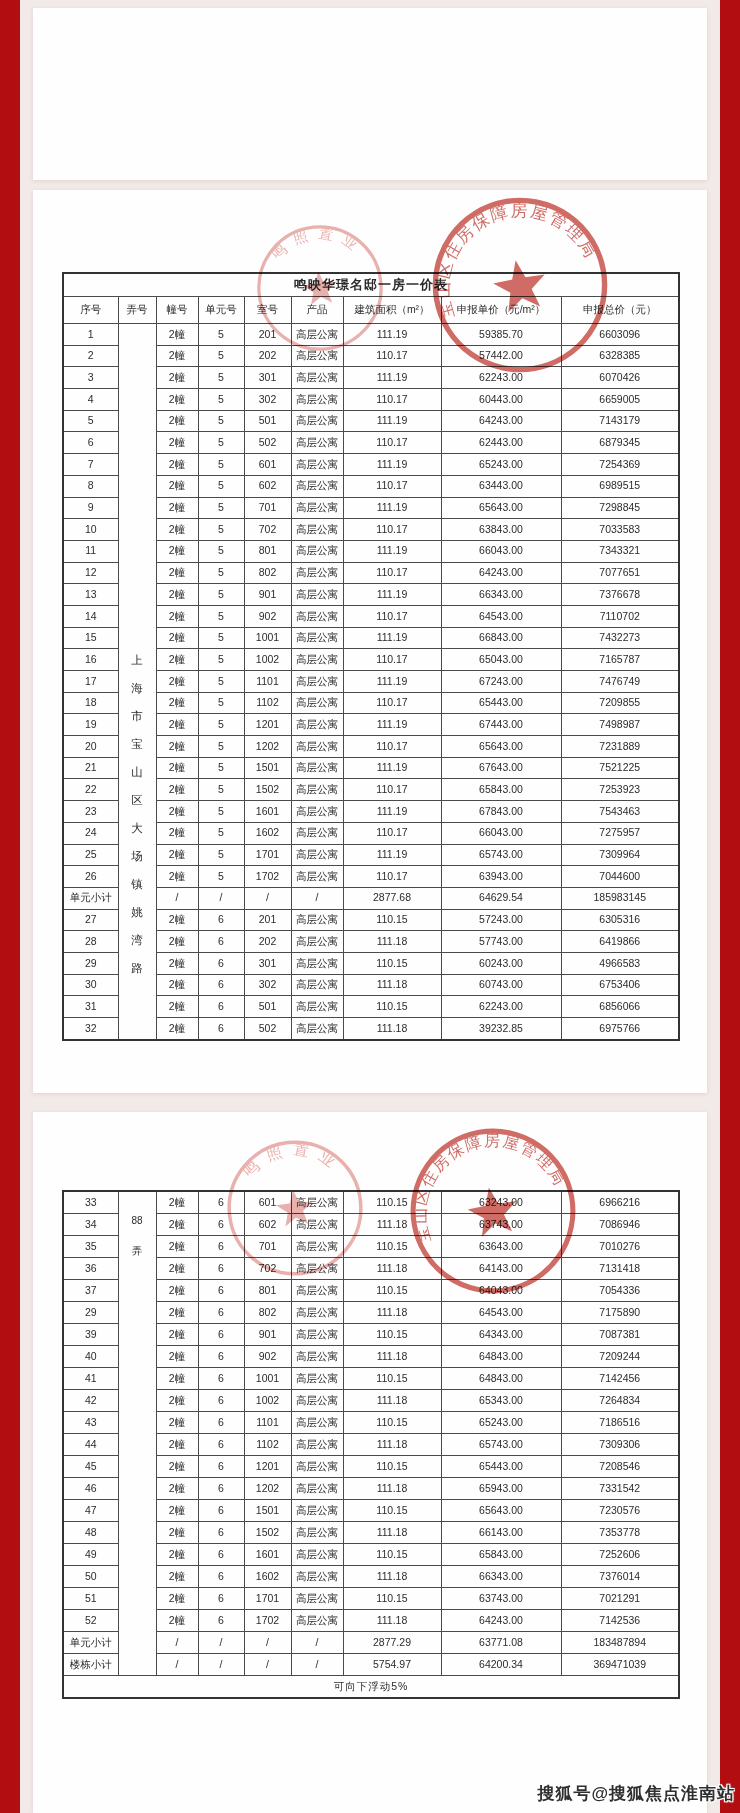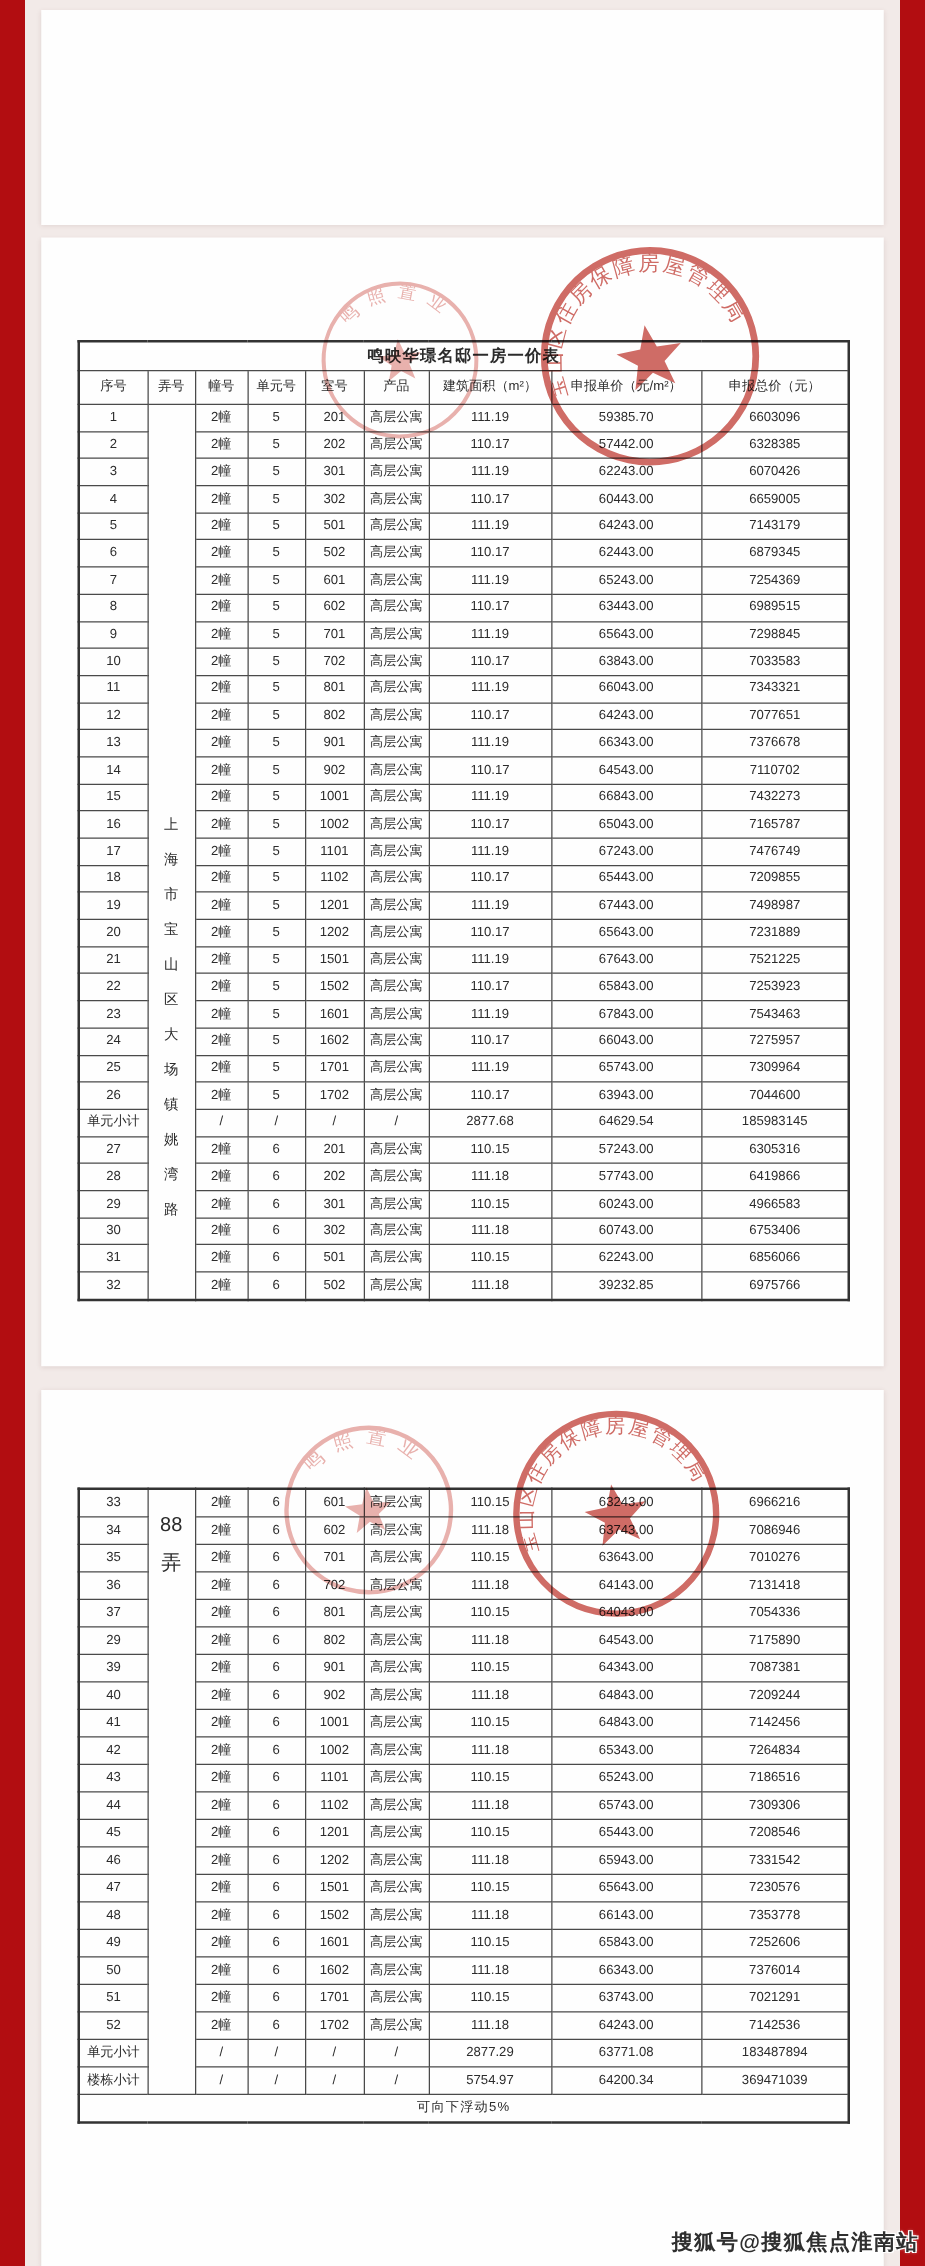--- a/index.html
+++ b/index.html
@@ -38,21 +38,21 @@
   .t1 tbody td{height:20.7px;}
   .t2 tbody td{height:21px;}
   .lane-cell{vertical-align:top;}
   .lane-text-v{
     white-space:pre-line;
     font-size:11.5px;line-height:28px;
     padding-top:322px;letter-spacing:0;
   }
   .lane-text-top{
     white-space:pre-line;
-    font-size:16px;line-height:30px;
+    font-size:10px;line-height:30px;
     padding-top:14px;
   }
   .note-cell{height:21px;letter-spacing:1px;}
   .stamp{position:absolute;mix-blend-mode:multiply;pointer-events:none;}
   .stamp-company{opacity:0.5;transform:rotate(-6deg);}
   .stamp-gov{opacity:0.8;transform:rotate(-10deg);}
   .watermark{
     position:absolute;right:5px;bottom:8px;z-index:9;
     font-size:17px;font-weight:bold;color:#2f2f2f;letter-spacing:1px;
     text-shadow:-1px -1px 0 #fff,1px -1px 0 #fff,-1px 1px 0 #fff,1px 1px 0 #fff,0 0 3px #fff;

